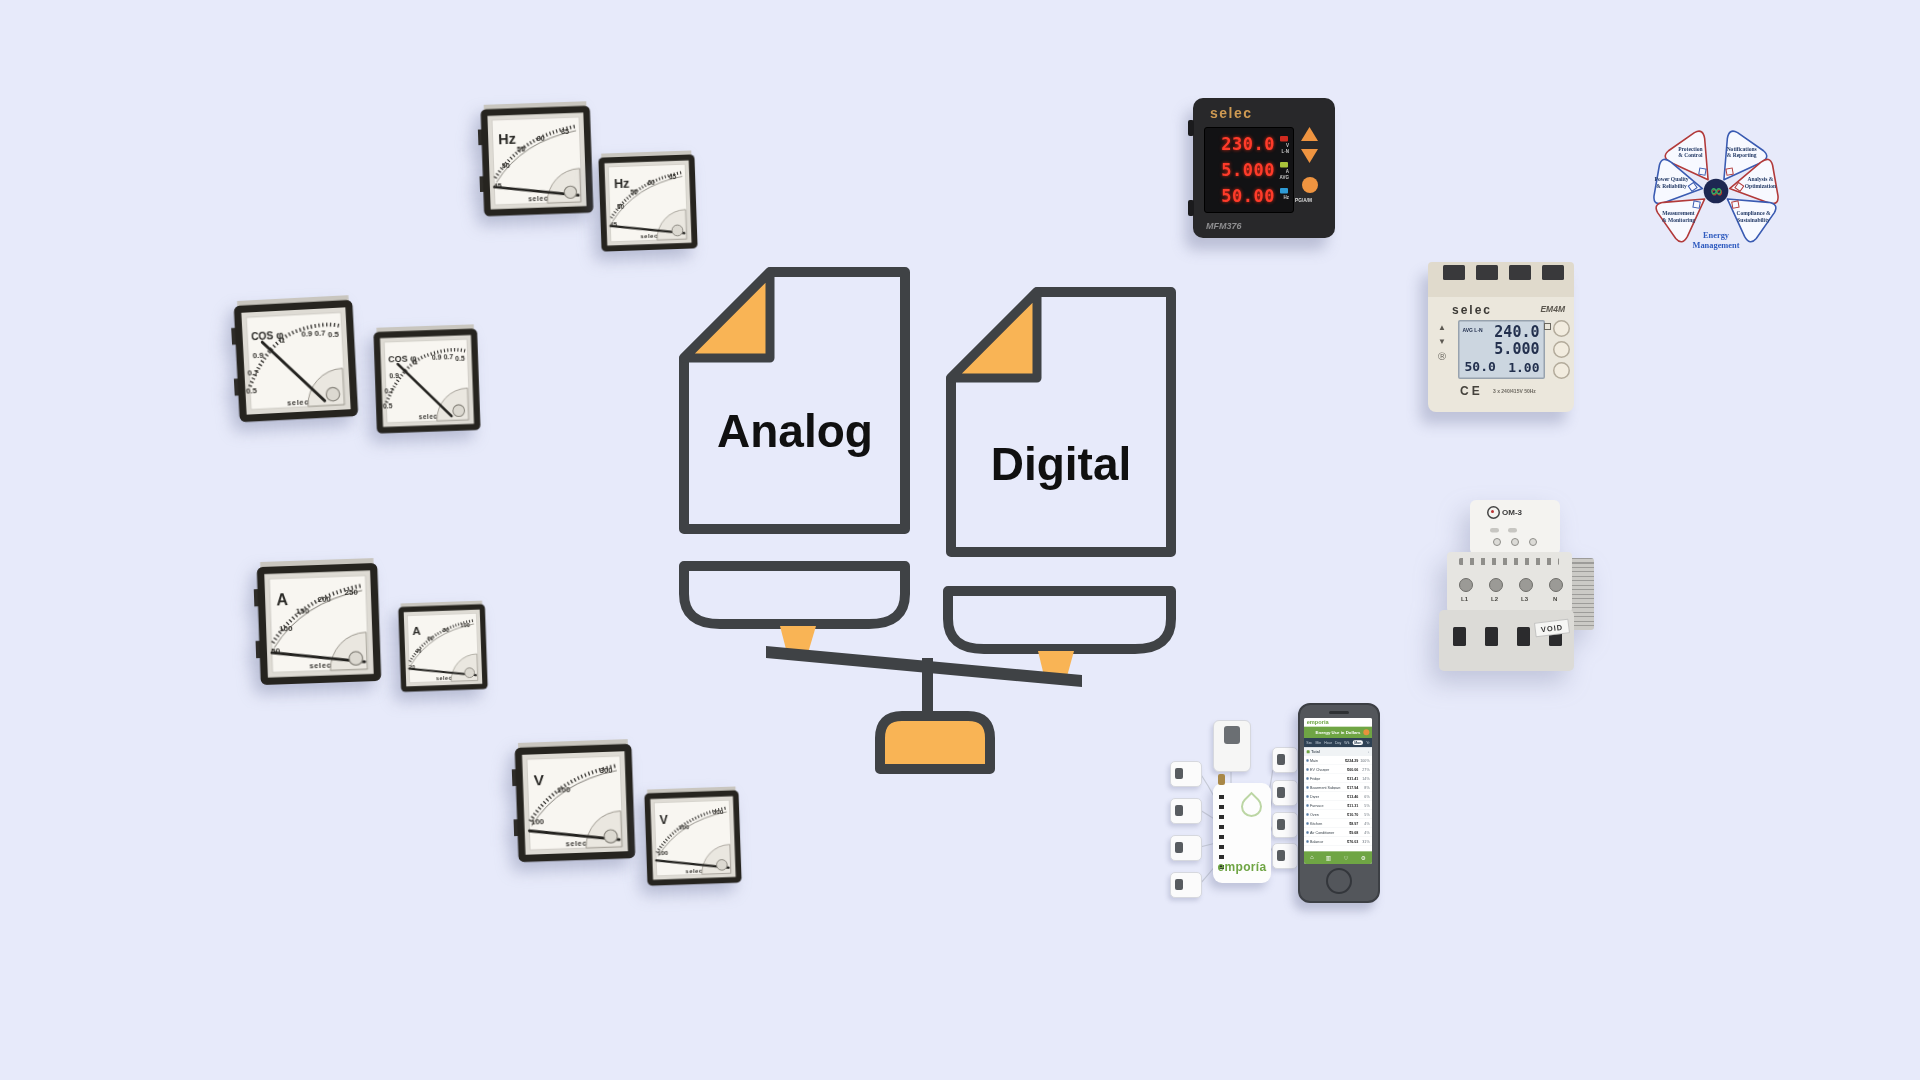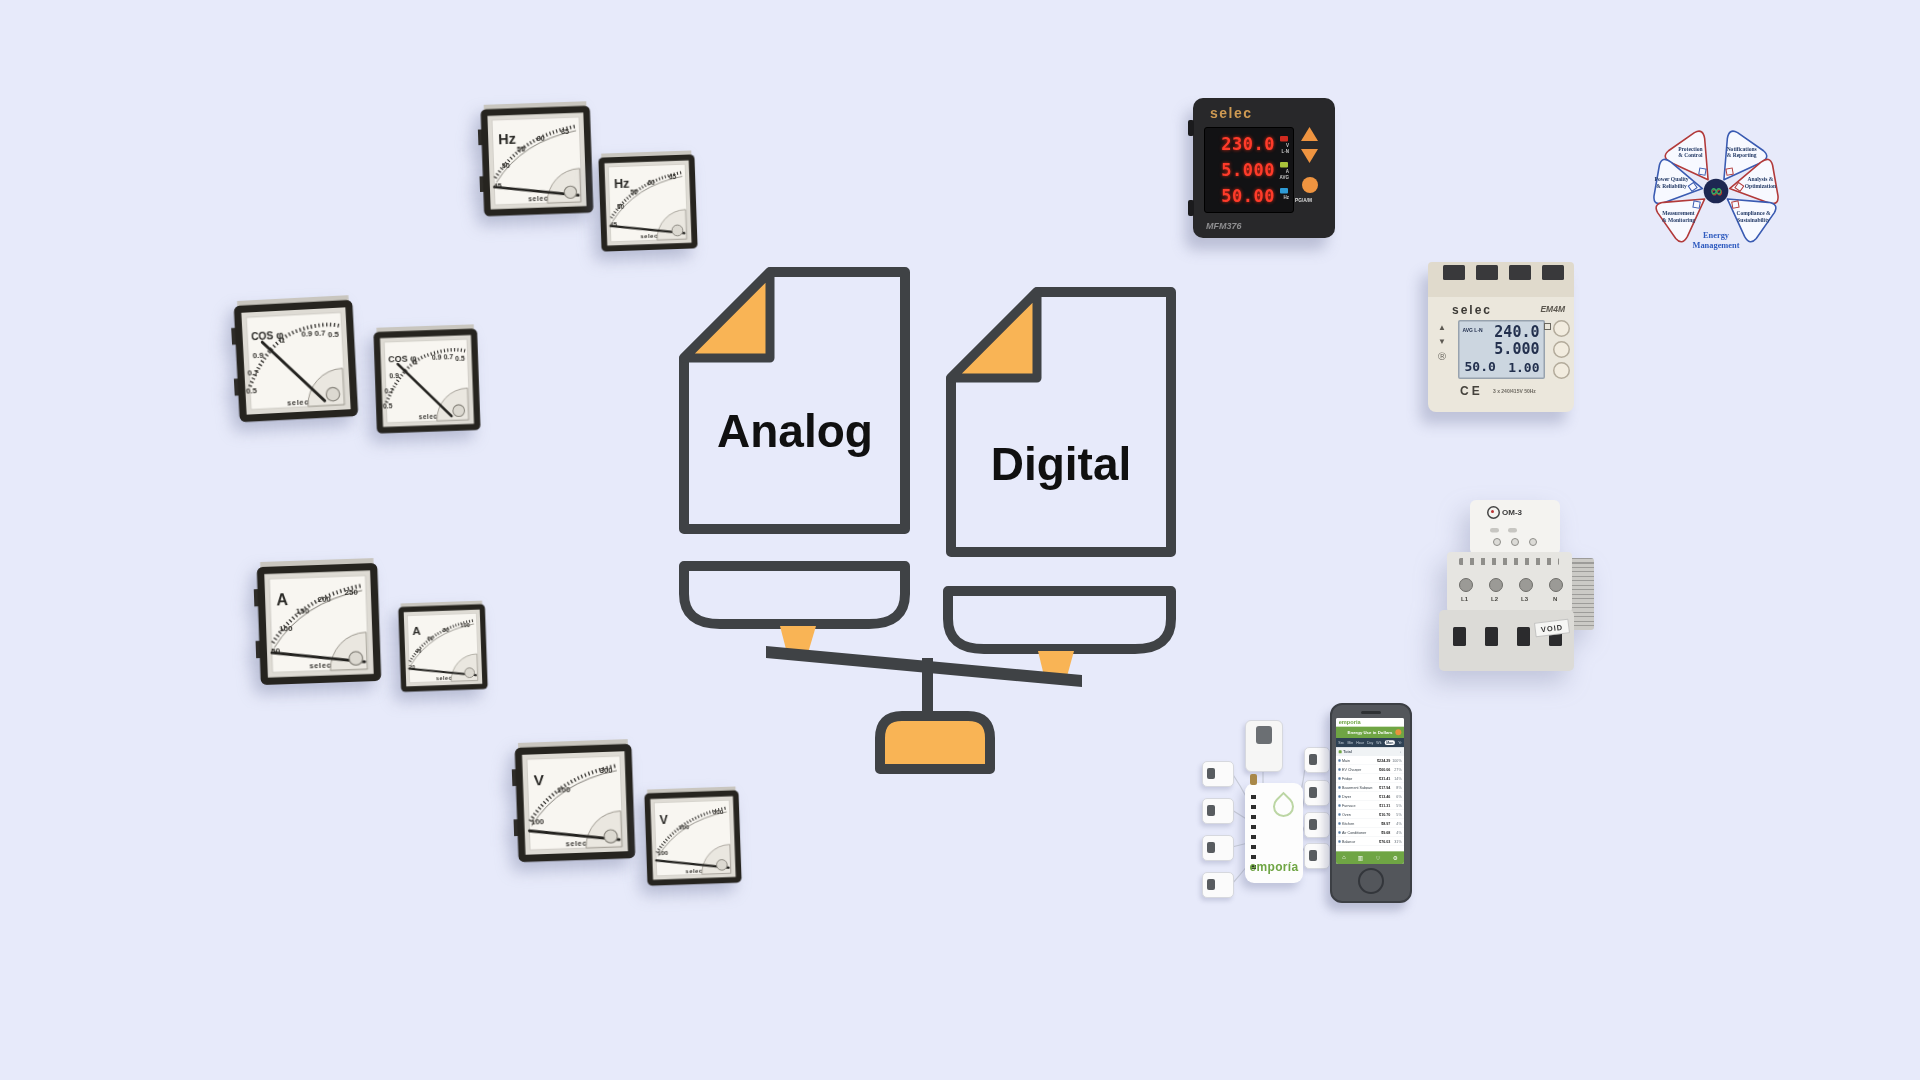--- a/index.html
+++ b/index.html
@@ -108,21 +108,21 @@
   .petal.red{stroke:#b23a3a;} .petal.blue{stroke:#3a5bb2;}
   .pdiamond{fill:none;stroke-width:1;}
   .pdiamond.red{stroke:#b23a3a;} .pdiamond.blue{stroke:#3a5bb2;}
   .wlabel{font:700 5.6px "Liberation Serif",serif;fill:#233a66;text-anchor:middle;}
   .wcenter{font:700 8.5px "Liberation Serif",serif;fill:#2f5bbf;text-anchor:middle;}
   .whub{fill:#1d2752;}
   .winf-r{font:700 16px "DejaVu Sans",sans-serif;fill:#c0392b;text-anchor:middle;}
   .winf-g{font:700 16px "DejaVu Sans",sans-serif;fill:#2fae66;text-anchor:middle;}
 
   
-  .emporia{position:absolute;left:1200px;top:695px;width:215px;height:212px;}
+  .emporia{position:absolute;left:1168px;top:695px;width:215px;height:212px;}
   .ewires{position:absolute;inset:0;}
   .clamp{position:absolute;width:30px;height:24px;background:#fbfbfb;border:1px solid #d6d8de;border-radius:5px;
          box-shadow:-2px 3px 4px rgba(106,112,150,.25);}
   .clamp::after{content:"";position:absolute;left:4px;top:6px;width:8px;height:11px;background:#585c60;border-radius:2px;}
   .bigclamp{position:absolute;left:45px;top:25px;width:36px;height:50px;background:#f6f6f5;border:1px solid #d6d8de;
             border-radius:6px;box-shadow:-2px 3px 4px rgba(106,112,150,.25);}
   .bigclamp::after{content:"";position:absolute;left:10px;top:5px;width:16px;height:18px;background:#6b6f73;border-radius:3px;}
   .hub{position:absolute;left:45px;top:88px;width:58px;height:100px;background:#fdfdfd;border-radius:9px;
        box-shadow:-4px 6px 9px rgba(106,112,150,.32);}
   .hub-ant{position:absolute;left:5px;top:-9px;width:7px;height:11px;background:#a98848;border-radius:2px;}

